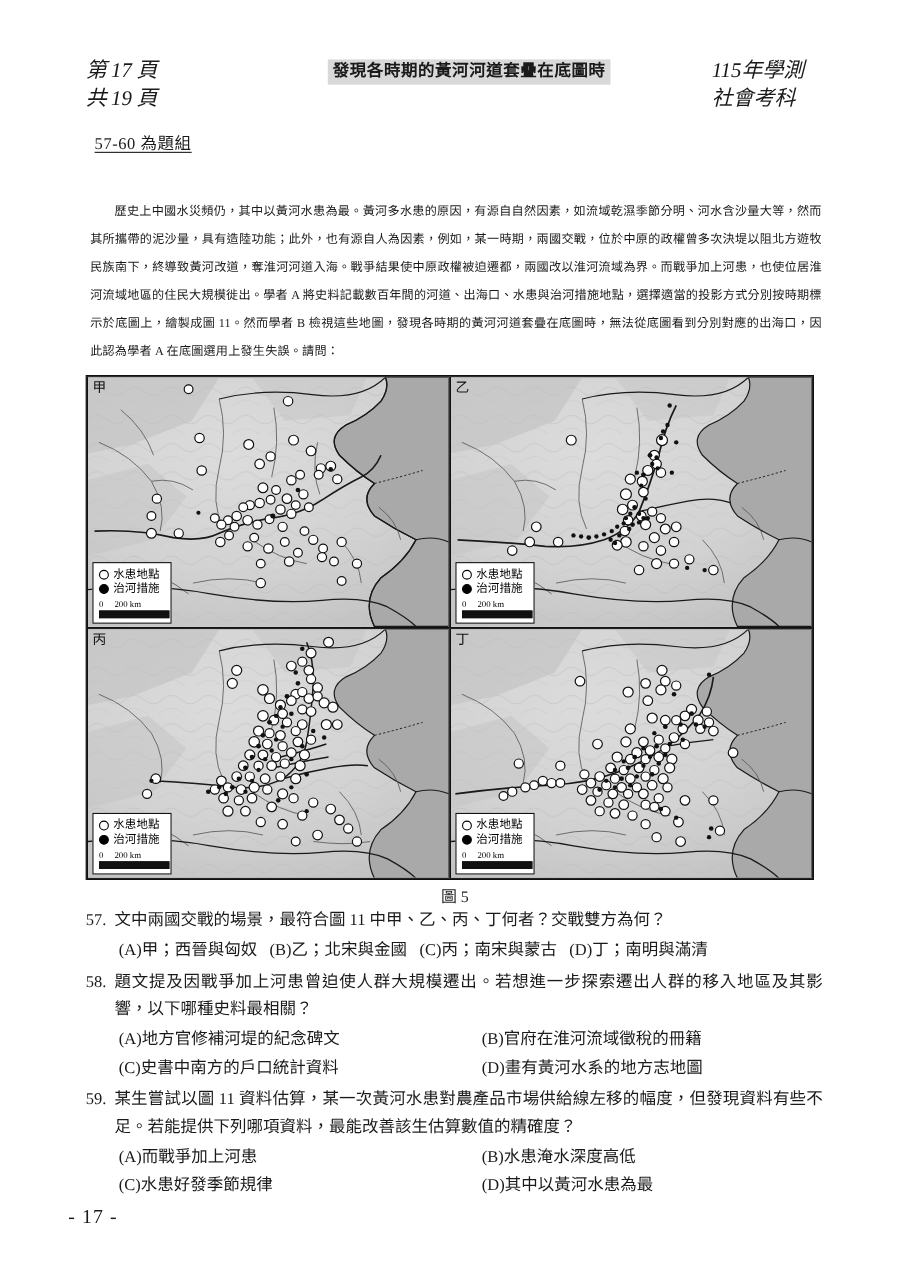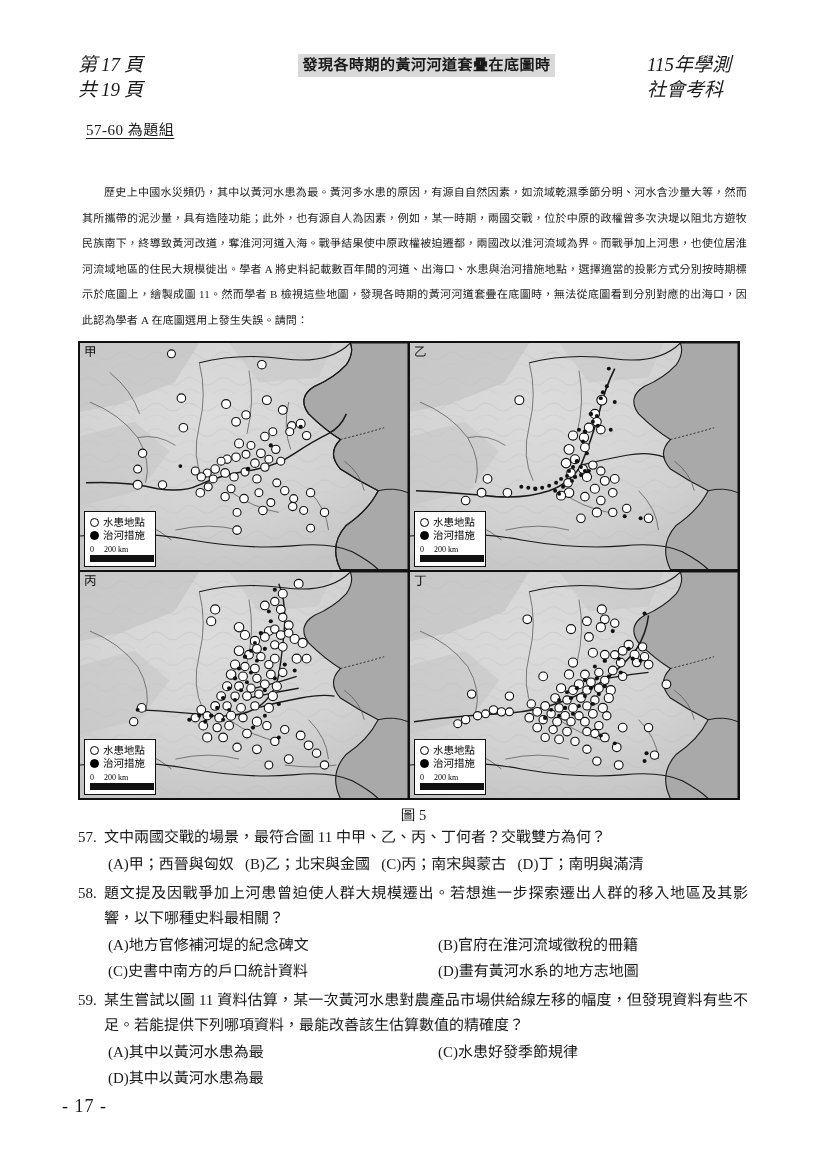--- a/index.html
+++ b/index.html
@@ -867,21 +867,22 @@
         <span class="opt">(D)畫有黃河水系的地方志地圖</span>
       </div>
     </div>
 
     <div class="q">
       <div class="q-stem">
         <span class="q-num">59.</span>
         <span class="q-text">某生嘗試以圖 11 資料估算，某一次黃河水患對農產品市場供給線左移的幅度，但發現資料有些不足。若能提供下列哪項資料，最能改善該生估算數值的精確度？</span>
       </div>
       <div class="opts-grid">
-        <span class="opt">(A)其中以黃河水患為最</span>
+        <span class="opt">(A)而戰爭加上河患</span>
+        <span class="opt">(B)水患淹水深度高低</span>
         <span class="opt">(C)水患好發季節規律</span>
         <span class="opt">(D)其中以黃河水患為最</span>
       </div>
     </div>
 
   </div>
 
   <div class="footer">- 17 -</div>
 
 </div>

